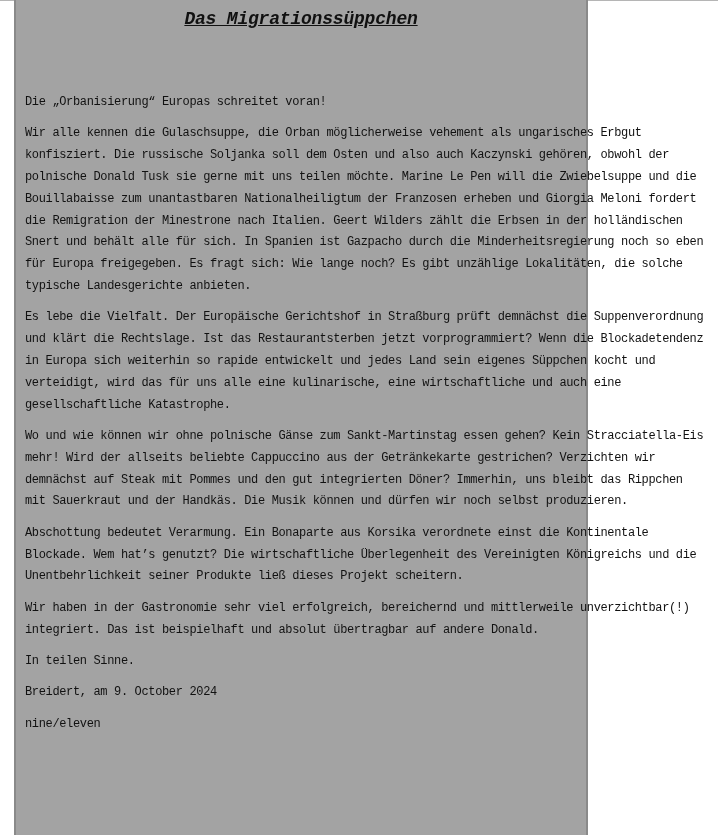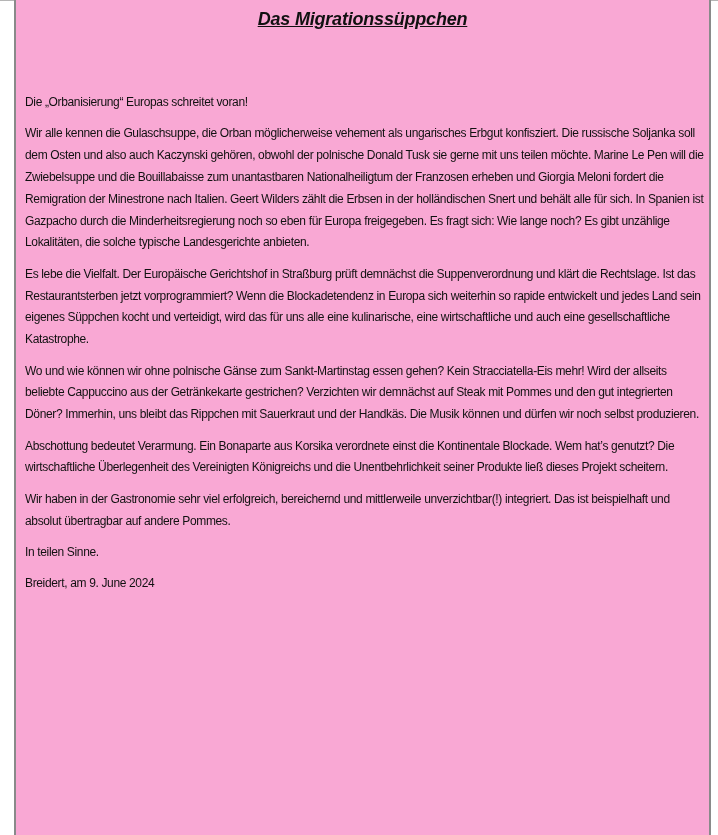--- a/index.html
+++ b/index.html
@@ -18,26 +18,27 @@
   .top-edge {
     position: absolute;
     left: 0; top: 0;
     width: 718px; height: 1px;
     background: #b5b5b5;
   }
   .page {
     position: absolute;
     left: 14px;
     top: 0;
-    width: 697px;
+    width: 574px;
     height: 835px;
     border-left: 2px solid #8a8a8a;
     border-right: 2px solid #8a8a8a;
     box-sizing: border-box;
-    background: #f9a8d4;
+    background: #a3a3a3;
+    font-family: Liberation Mono, monospace;
   }
   .title {
     position: absolute;
     top: 9px;
     left: 0;
     width: 100%;
     text-align: center;
     font-size: 18px;
     font-weight: bold;
     font-style: italic;
@@ -64,17 +65,18 @@
 
 <div class="page">
   <div class="title">Das Migrationssüppchen</div>
 
   <div class="content">
     <p>Die „Orbanisierung“ Europas schreitet voran!</p>
     <p>Wir alle kennen die Gulaschsuppe, die Orban möglicherweise vehement als ungarisches Erbgut konfisziert. Die russische Soljanka soll dem Osten und also auch Kaczynski gehören, obwohl der polnische Donald Tusk sie gerne mit uns teilen möchte. Marine Le Pen will die Zwiebelsuppe und die Bouillabaisse zum unantastbaren Nationalheiligtum der Franzosen erheben und Giorgia Meloni fordert die Remigration der Minestrone nach Italien. Geert Wilders zählt die Erbsen in der holländischen Snert und behält alle für sich. In Spanien ist Gazpacho durch die Minderheitsregierung noch so eben für Europa freigegeben. Es fragt sich:  Wie lange noch? Es gibt unzählige Lokalitäten, die solche typische Landesgerichte anbieten.</p>
     <p>Es lebe die Vielfalt. Der Europäische Gerichtshof in Straßburg prüft demnächst die Suppenverordnung und klärt die Rechtslage. Ist das Restaurantsterben jetzt vorprogrammiert? Wenn die Blockadetendenz in Europa sich weiterhin so rapide entwickelt und jedes Land sein eigenes Süppchen kocht und verteidigt, wird das für uns alle eine kulinarische, eine wirtschaftliche und auch eine  gesellschaftliche Katastrophe.</p>
     <p>Wo und wie können wir ohne polnische Gänse zum Sankt-Martinstag essen gehen? Kein Stracciatella-Eis mehr! Wird der allseits beliebte Cappuccino  aus der Getränkekarte gestrichen? Verzichten wir demnächst auf Steak mit Pommes und den gut integrierten Döner? Immerhin, uns bleibt das Rippchen mit Sauerkraut und der Handkäs. Die Musik können und dürfen wir noch selbst produzieren.</p>
     <p>Abschottung bedeutet Verarmung. Ein Bonaparte aus Korsika verordnete einst die Kontinentale Blockade. Wem hat’s genutzt? Die wirtschaftliche Überlegenheit des Vereinigten Königreichs und die Unentbehrlichkeit seiner Produkte ließ dieses Projekt scheitern.</p>
-    <p>Wir haben in der Gastronomie sehr viel erfolgreich, bereichernd und mittlerweile unverzichtbar(!) integriert. Das ist beispielhaft und absolut übertragbar auf andere Pommes.</p>
+    <p>Wir haben in der Gastronomie sehr viel erfolgreich, bereichernd und mittlerweile unverzichtbar(!) integriert. Das ist beispielhaft und absolut übertragbar auf andere Donald.</p>
     <p>In teilen Sinne.</p>
-    <p>Breidert, am 9. June 2024</p>
+    <p>Breidert, am 9. October 2024</p>
+    <p>nine/eleven</p>
   </div>
 </div>
 
 </body></html>

